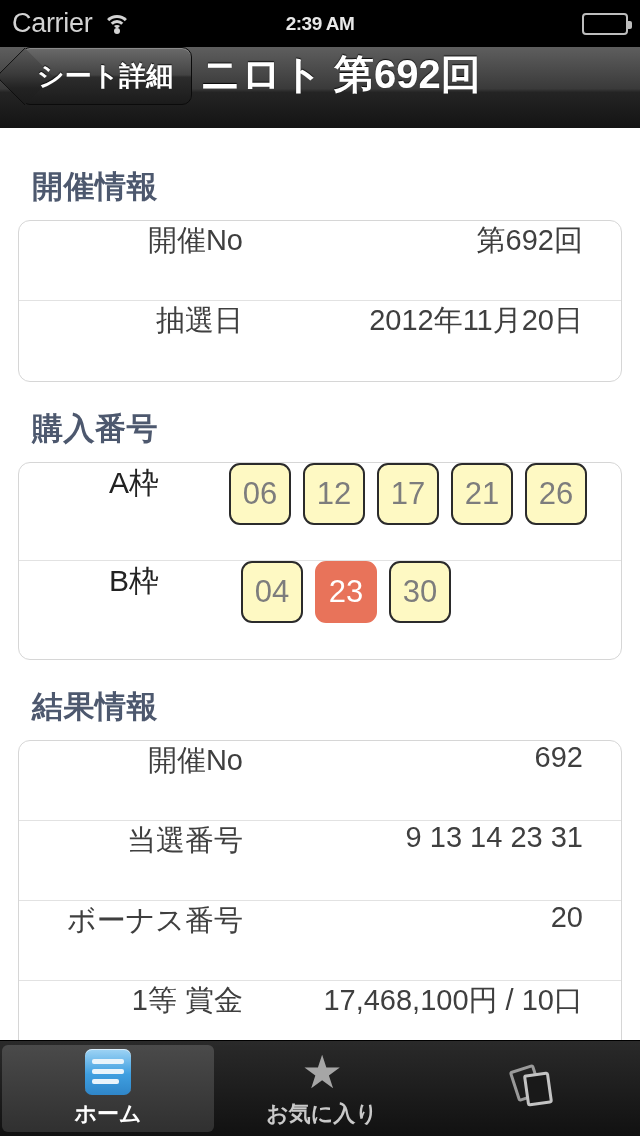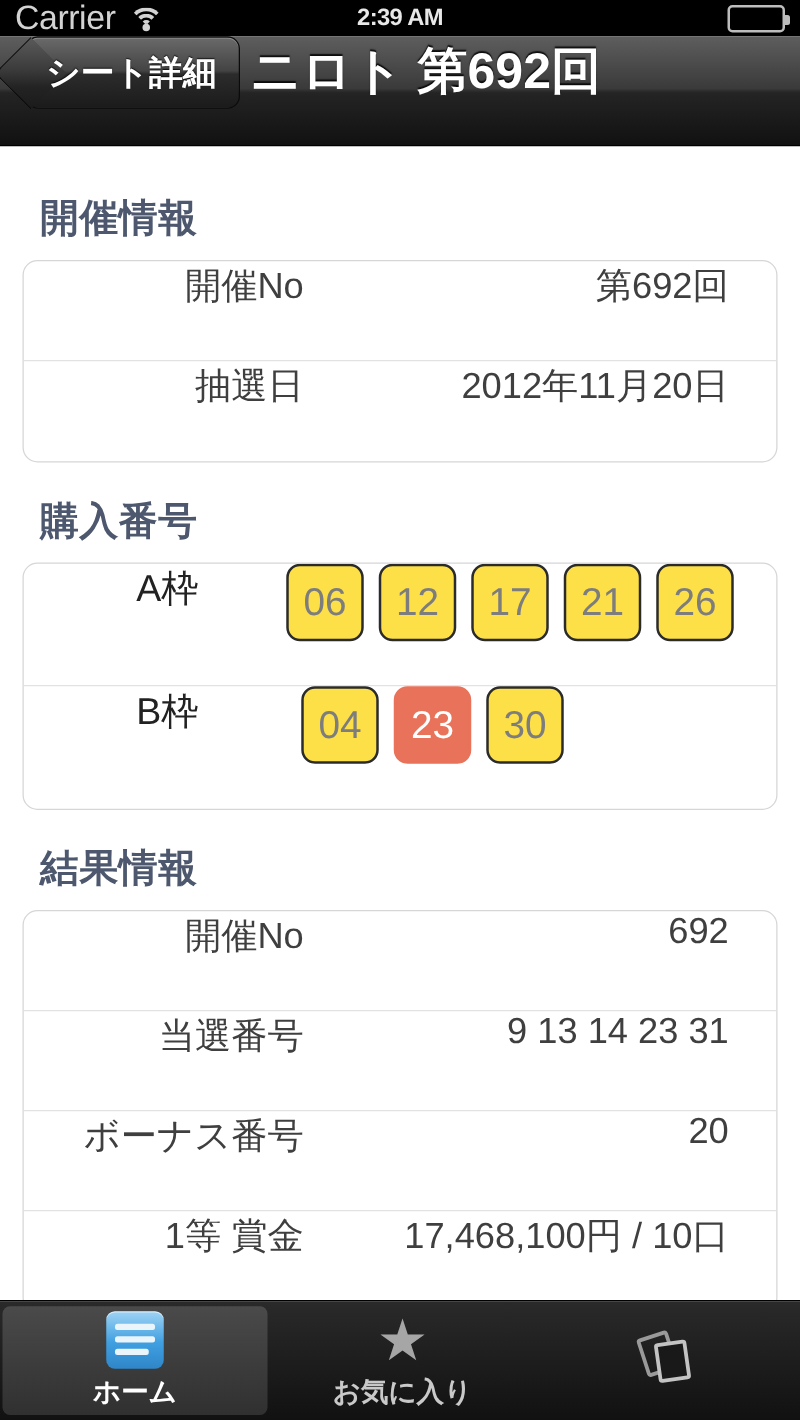--- a/index.html
+++ b/index.html
@@ -6,21 +6,21 @@
   html, body {
     width: 640px; height: 1136px;
     background: #ffffff;
     font-family: "Liberation Sans", "DejaVu Sans", sans-serif;
     overflow: hidden;
   }
   .phone { position: relative; width: 640px; height: 1136px; background: #fff; }
 
   
   .statusbar {
-    height: 29px; background: #000; display: flex; align-items: center;
+    height: 47px; background: #000; display: flex; align-items: center;
     padding: 0 12px; color: #cfcfcf; position: relative;
   }
   .sb-left { display: flex; align-items: center; gap: 10px; }
   .sb-carrier { font-size: 27px; font-weight: 400; color: #d3d3d3; letter-spacing: -0.3px;}
   .wifi { width: 30px; height: 22px; position: relative; }
   .wifi i {
     position: absolute; left: 50%; transform: translateX(-50%);
     border: 3px solid #d3d3d3; border-bottom-color: transparent;
     border-left-color: transparent; border-right-color: transparent;
     border-radius: 50%;
@@ -70,21 +70,21 @@
     width: 40px; height: 40px; margin-top: -20px;
     background: linear-gradient(135deg, #5a5a5a 0%, #3b3b3b 45%, #232323 70%, #1b1b1b 100%);
     border-left: 1px solid #0b0b0b; border-bottom: 1px solid #0b0b0b;
     transform: rotate(45deg); border-radius: 0 0 0 7px;
   }
   .backbtn span { position: relative; z-index: 2; }
 
   
   .content {
     position: absolute; top: 128px; bottom: 96px; left: 0; right: 0;
-    background: #ffffff; overflow: hidden; padding: 0 18px;
+    background: #ffffff; overflow: hidden; padding: 12px 18px;
   }
   .section-title {
     font-size: 31px; font-weight: 700; color: #4d586e;
     margin: 26px 0 12px 14px; letter-spacing: 0.5px;
   }
   .card {
     border: 1px solid #d6d6d6; border-radius: 12px; background: #fff;
     overflow: hidden;
   }
   .row {
@@ -104,21 +104,21 @@
   
   .numrow { min-height: 98px; }
   .numrow .label {
     width: 190px; text-align: center; padding-right: 0;
     font-size: 30px; color: #222; font-weight: 400;
   }
   .nums { display: flex; gap: 12px; flex: 1 1 auto; justify-content: flex-start; }
   .numcell {
     width: 62px; height: 62px; border: 2px solid #2b2b2b; border-radius: 11px;
     display: flex; align-items: center; justify-content: center;
-    font-size: 31px; color: #7d7d7d; background: #fde047;
+    font-size: 31px; color: #7d7d7d; background: #fef9c3;
   }
   .numcell.hit {
     background: #e8735a; border-color: #e8735a; color: #ffffff;
   }
 
   
   .tabbar {
     position: absolute; bottom: 0; left: 0; right: 0; height: 96px;
     background: linear-gradient(to bottom, #2a2a2a 0%, #111 100%);
     border-top: 1px solid #000;

